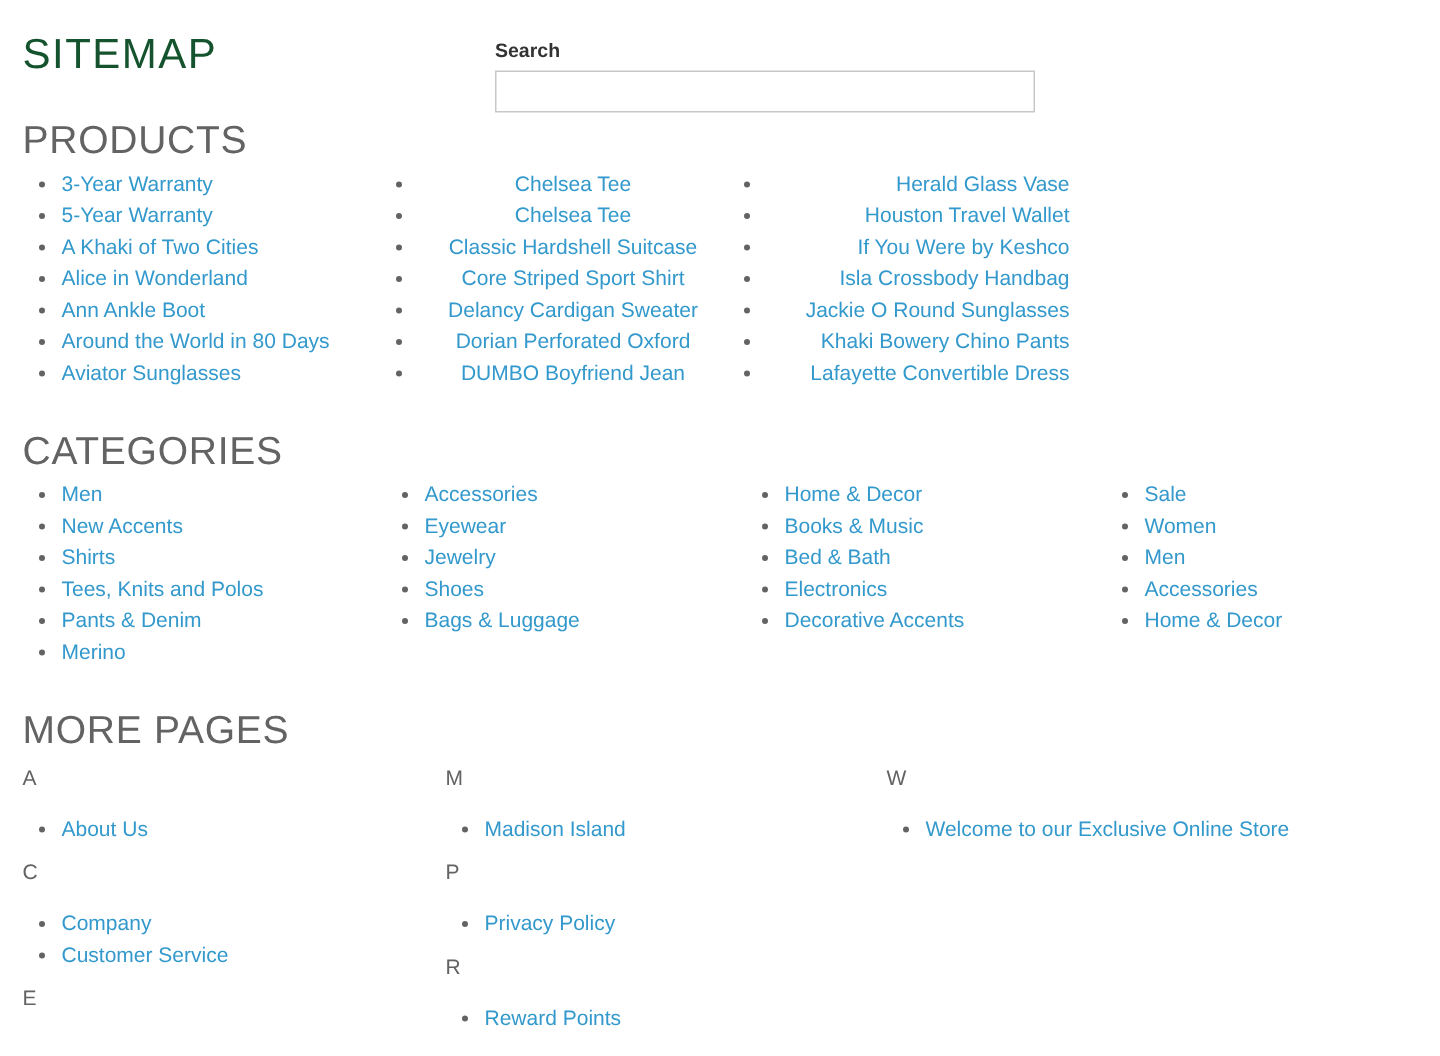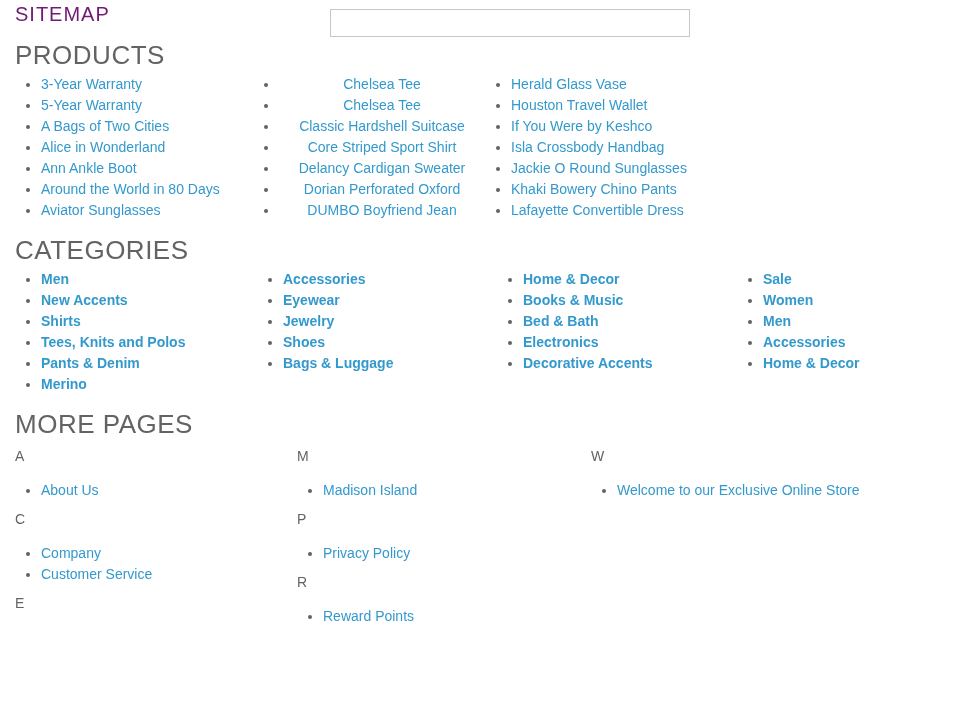--- a/index.html
+++ b/index.html
@@ -8,28 +8,28 @@
     width: 960px;
     height: 704px;
     font-family: "Helvetica Neue", Arial, sans-serif;
     color: #636363;
     background: #fff;
   }
   body { padding: 0 15px; box-sizing: border-box; }
   a { color: #3399cc; text-decoration: none; }
   h1,h2 { font-weight: 300; margin: 0; letter-spacing: 0.5px; }
   .page-title {
-    color: #701a75;
-    font-size: 20px;
-    margin-top: 3px;
+    color: #14532d;
+    font-size: 28px;
+    margin-top: 20px;
     letter-spacing: 1px;
   }
   .section-title {
     font-size: 26px;
-    margin-top: 14px;
+    margin-top: 26px;
     letter-spacing: 0.5px;
   }
   .search-block {
     position: absolute;
     left: 315px;
     top: 6px;
   }
   .search-label {
     font-size: 13px;
     font-weight: bold;
@@ -46,32 +46,32 @@
     box-sizing: border-box;
   }
   .cols4 {
     display: flex;
     margin-top: 3px;
   }
   .cols4 .col {
     flex: 0 0 238px;
   }
   .cols4 .col.narrow1 { flex: 0 0 232px; text-align: center; }
-  .cols4 .col.narrow2 { flex: 0 0 228px; }
+  .cols4 .col.narrow2 { flex: 0 0 228px; text-align: right; }
   ul {
     list-style: disc;
     padding-left: 26px;
     margin: 0;
   }
   ul li {
     line-height: 21px;
     font-size: 14px;
   }
   ul li::marker { color: #636363; }
-  .cat-rows ul li { line-height: 21px; font-weight: bold; }
+  .cat-rows ul li { line-height: 21px; }
   .more-cols {
     display: flex;
     margin-top: 4px;
   }
   .more-col { flex: 0 0 282px; }
   .more-col.wide { flex: 0 0 380px; }
   .letter {
     font-size: 14px;
     color: #636363;
     margin-top: 4px;
@@ -85,31 +85,32 @@
   .container { position: relative; }
 </style>
 </head>
 <body>
 
 <div class="container">
 
   <h1 class="page-title">SITEMAP</h1>
 
   <div class="search-block">
+    <label class="search-label">Search</label>
     <input class="search-input" type="text" value="" style="">
   </div>
 
   <h2 class="section-title">PRODUCTS</h2>
 
   <div class="cols4">
     <div class="col">
         <ul id="prod-col1">
           <li><a href="#">3-Year Warranty</a></li>
           <li><a href="#">5-Year Warranty</a></li>
-          <li><a href="#">A Bags of Two Cities</a></li>
+          <li><a href="#">A Khaki of Two Cities</a></li>
           <li><a href="#">Alice in Wonderland</a></li>
           <li><a href="#">Ann Ankle Boot</a></li>
           <li><a href="#">Around the World in 80 Days</a></li>
           <li><a href="#">Aviator Sunglasses</a></li>
         </ul>
       </div>
     <div class="col narrow1">
         <ul id="prod-col2">
           <li><a href="#">Chelsea Tee</a></li>
           <li><a href="#">Chelsea Tee</a></li>

